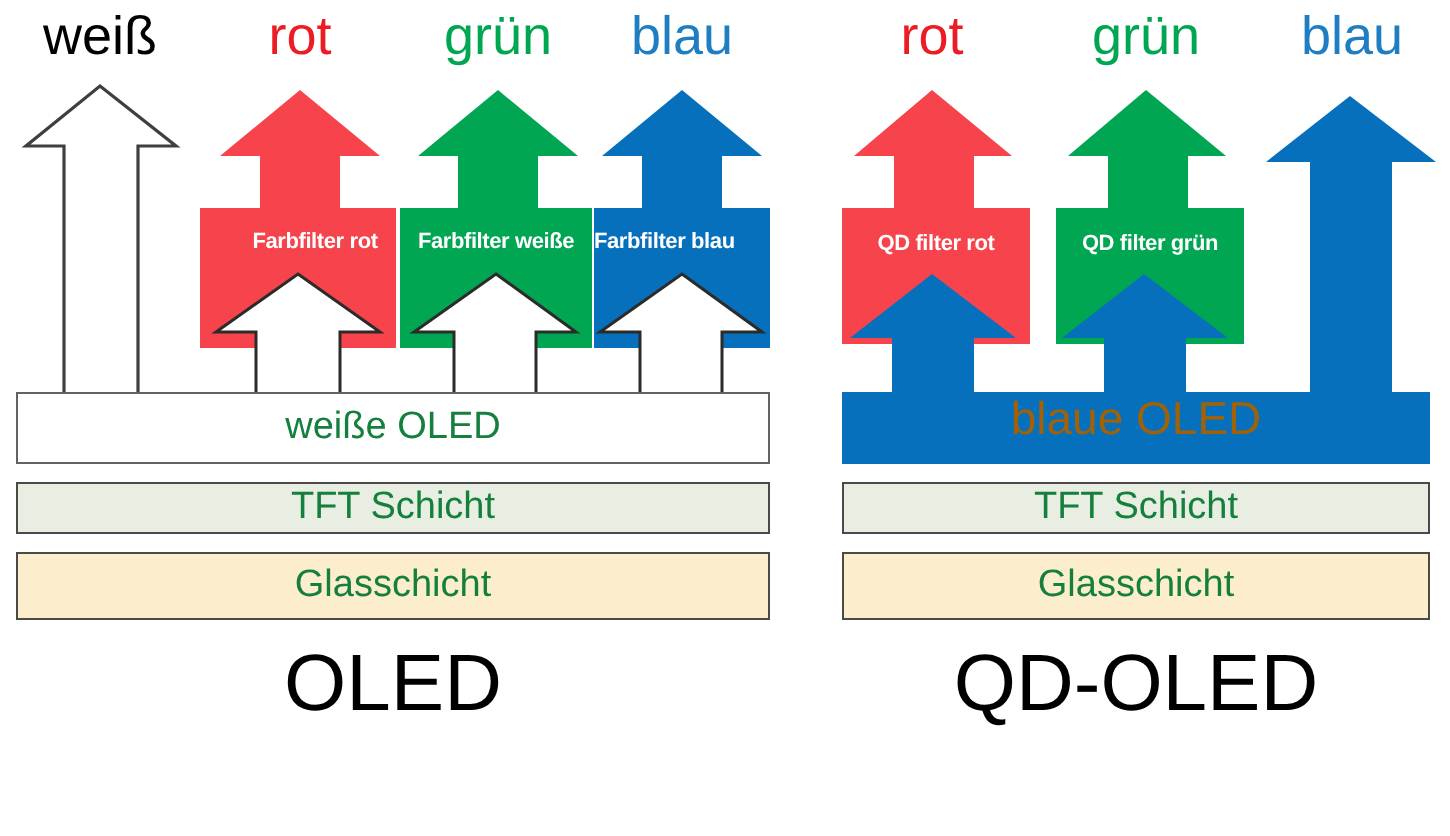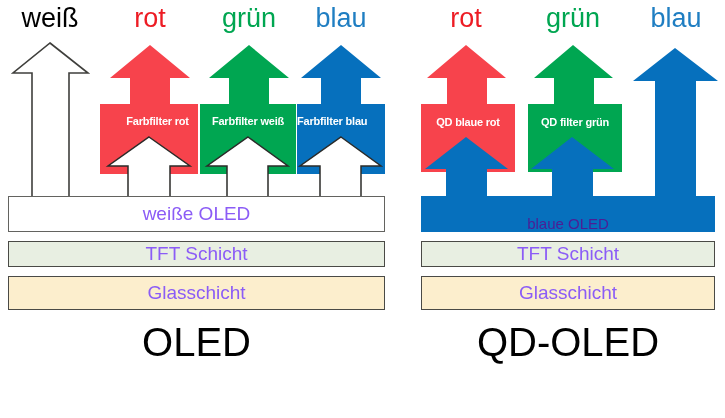--- a/index.html
+++ b/index.html
@@ -19,31 +19,31 @@
     white-space:nowrap;
     text-align:center;
   }
 
   .layerbox{
     position:absolute;
     box-sizing:border-box;
     border:1.5px solid #5a5a55;
     display:flex;align-items:center;justify-content:center;
     font-size:19px;
-    color:#8b5cf6;
+    color:#15803d;
     font-family:"Liberation Sans","DejaVu Sans",sans-serif;
   }
   .layerbox.white{background:#ffffff;border-color:#636360;}
   .layerbox.tft{background:#e8efe2;border-color:#4a4a46;}
   .layerbox.glass{background:#fceecd;border-color:#4a4a46;}
 
   .blueoledlabel{
     position:absolute;
-    color:#4c1d95;font-size:15px;
-    display:flex;align-items:flex-end;justify-content:center;
+    color:#a16207;font-size:23px;
+    display:flex;align-items:flex-start;justify-content:center;
     font-family:"Liberation Sans","DejaVu Sans",sans-serif;
     pointer-events:none;
   }
 
   .filterlabel{
     position:absolute;
     color:#ffffff;
     font-size:11px;
     font-weight:bold;
     letter-spacing:-0.2px;
@@ -110,25 +110,25 @@
   <div class="toplabel" style="left:299px;top:5px;width:84px;color:#1f7ec2;">blau</div>
 
   <div class="toplabel" style="left:426px;top:5px;width:80px;color:#ed1c24;">rot</div>
 
   <div class="toplabel" style="left:530px;top:5px;width:86px;color:#00a651;">grün</div>
 
   <div class="toplabel" style="left:634px;top:5px;width:84px;color:#1f7ec2;">blau</div>
 
   <div class="filterlabel" style="left:100px;top:115px;width:115px;">Farbfilter rot</div>
 
-  <div class="filterlabel" style="left:200px;top:115px;width:96px;">Farbfilter weiß</div>
+  <div class="filterlabel" style="left:200px;top:115px;width:96px;">Farbfilter weiße</div>
 
   <div class="filterlabel" style="left:297px;top:115px;width:68px;">Farbfilter blau</div>
 
-  <div class="filterlabel" style="left:421px;top:116px;width:94px;">QD blaue rot</div>
+  <div class="filterlabel" style="left:421px;top:116px;width:94px;">QD filter rot</div>
 
   <div class="filterlabel" style="left:528px;top:116px;width:94px;text-align:center;">QD filter grün</div>
 
   <div class="layerbox white" style="left:8px;top:196px;width:377px;height:36px;">
     <span>weiße OLED</span>
   </div>
 
   <div class="layerbox tft" style="left:8px;top:241px;width:377px;height:26px;">
     <span>TFT Schicht</span>
   </div>

